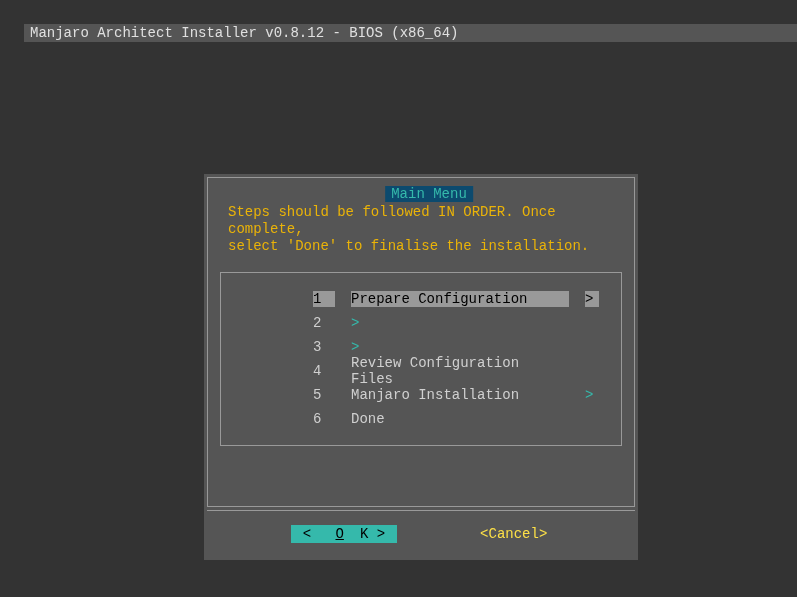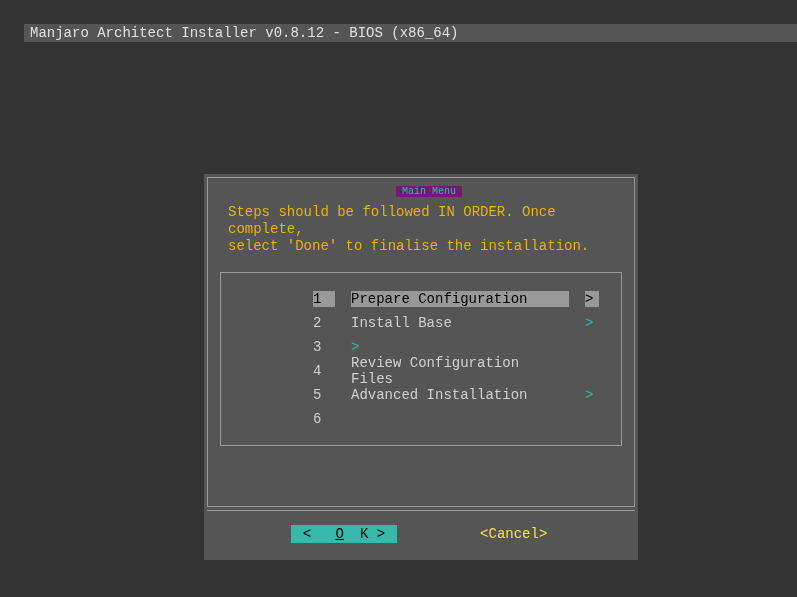--- a/index.html
+++ b/index.html
@@ -35,24 +35,24 @@
   }
   .dialog-title-wrap {
     position: relative;
     height: 0;
   }
   .dialog-title {
     position: absolute;
     top: -10px;
     left: 50%;
     transform: translateX(-50%);
-    background: #701a75;
+    background: #0c4a6e;
     padding: 0 6px;
     color: #35b9ab;
-    font-size: 10px;
+    font-size: 14px;
   }
   .instructions {
     color: #eab308;
     padding: 16px 10px 10px 10px;
     line-height: 1.2;
     white-space: pre-wrap;
   }
   .menu-box {
     border: 1px solid #999999;
     margin: 6px 10px 10px 10px;
@@ -137,39 +137,39 @@
     <div class="instructions">Steps should be followed IN ORDER. Once complete,
 select 'Done' to finalise the installation.</div>
     <div class="menu-box" id="menu-box">
         <div class="menu-item selected">
           <span class="num">1</span>
           <span class="label">Prepare Configuration</span>
           <span class="arrow">&gt;</span>
         </div>
         <div class="menu-item">
           <span class="num">2</span>
-          <span class="label">Install Base</span>
           <span class="arrow">&gt;</span>
         </div>
         <div class="menu-item">
           <span class="num">3</span>
           <span class="arrow">&gt;</span>
         </div>
         <div class="menu-item">
           <span class="num">4</span>
           <span class="label">Review Configuration Files</span>
           <span class="arrow"></span>
         </div>
         <div class="menu-item">
           <span class="num">5</span>
-          <span class="label">Advanced Installation</span>
+          <span class="label">Manjaro Installation</span>
           <span class="arrow">&gt;</span>
         </div>
         <div class="menu-item">
           <span class="num">6</span>
+          <span class="label">Done</span>
           <span class="arrow"></span>
         </div>
       </div>
     <div class="spacer"></div>
   </div>
   <div class="button-bar">
     <button class="btn ok"><span>&lt;  </span><span class="ul">O</span><span>K  &gt;</span></button>
     <button class="btn cancel">&lt;Cancel&gt;</button>
   </div>
 </div>

